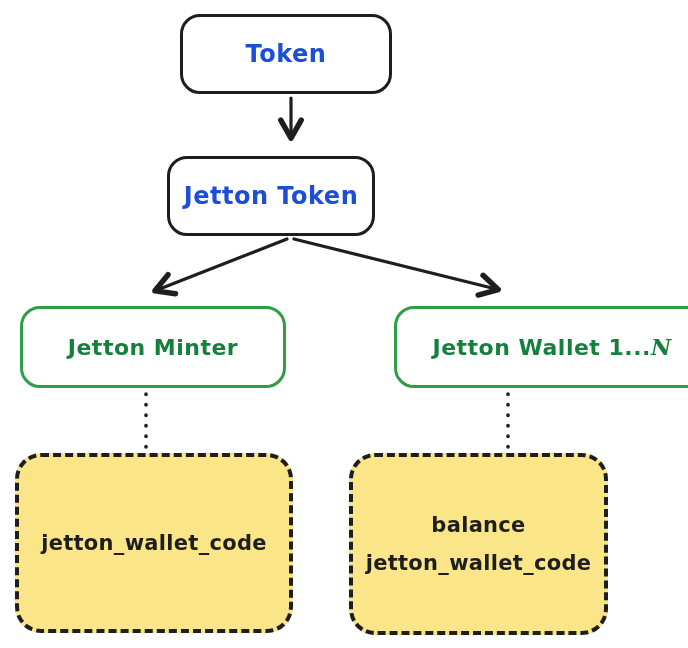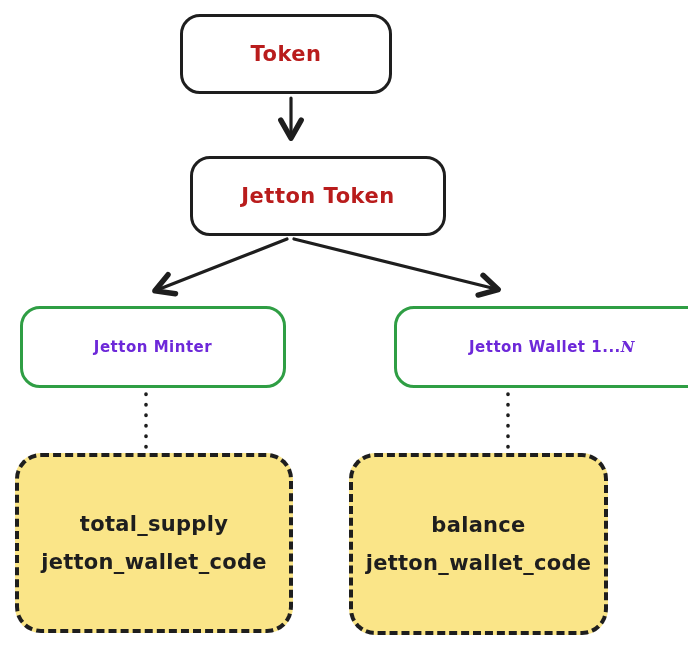--- a/index.html
+++ b/index.html
@@ -26,45 +26,45 @@
     box-sizing: border-box;
     display: flex;
     align-items: center;
     justify-content: center;
     text-align: center;
     border-radius: 20px;
     background: #ffffff;
   }
   .node-black {
     border: 3px solid #1e1e1e;
-    color: #b91c1c;
-    font-size: 21px;
+    color: #1d4ed8;
+    font-size: 24px;
     font-weight: 600;
     letter-spacing: 0.5px;
   }
   .node-green {
     border: 3px solid #2f9e44;
-    color: #6d28d9;
-    font-size: 15px;
+    color: #15803d;
+    font-size: 22px;
     font-weight: 600;
     letter-spacing: 0.5px;
   }
   .node-yellow {
     border: 4px dashed #1e1e1e;
     background: #fae588;
     color: #1e1e1e;
     border-radius: 26px;
     flex-direction: column;
     font-size: 21px;
     font-weight: 600;
     line-height: 38px;
     letter-spacing: 0.3px;
   }
   #node-token        { left: 180px; top: 14px;  width: 212px; height: 80px; }
-  #node-jetton-token { left: 190px; top: 156px; width: 256px; height: 80px; }
+  #node-jetton-token { left: 167px; top: 156px; width: 208px; height: 80px; }
   #node-minter       { left: 20px;  top: 306px; width: 266px; height: 82px; }
   #node-wallet       { left: 354px; top: 306px; width: 316px; height: 82px; margin-left: 40px; }
   #node-minter-state { left: 15px;  top: 453px; width: 278px; height: 180px; }
   #node-wallet-state { left: 349px; top: 453px; width: 259px; height: 182px; }
   .n-italic {
     font-style: italic;
     font-family: "DejaVu Serif", serif;
   }
   .field-line { white-space: nowrap; }
 </style>
@@ -101,21 +101,20 @@
 
   <div class="node node-green" id="node-minter">
     <span>Jetton Minter</span>
   </div>
 
   <div class="node node-green" id="node-wallet">
     <span><span>Jetton Wallet 1...</span><span class="n-italic">N</span></span>
   </div>
 
   <div class="node node-yellow" id="node-minter-state">
-    <div class="field-line">total_supply</div>
     <div class="field-line">jetton_wallet_code</div>
   </div>
 
   <div class="node node-yellow" id="node-wallet-state">
     <div class="field-line">balance</div>
     <div class="field-line">jetton_wallet_code</div>
   </div>
 
 </div>
 

